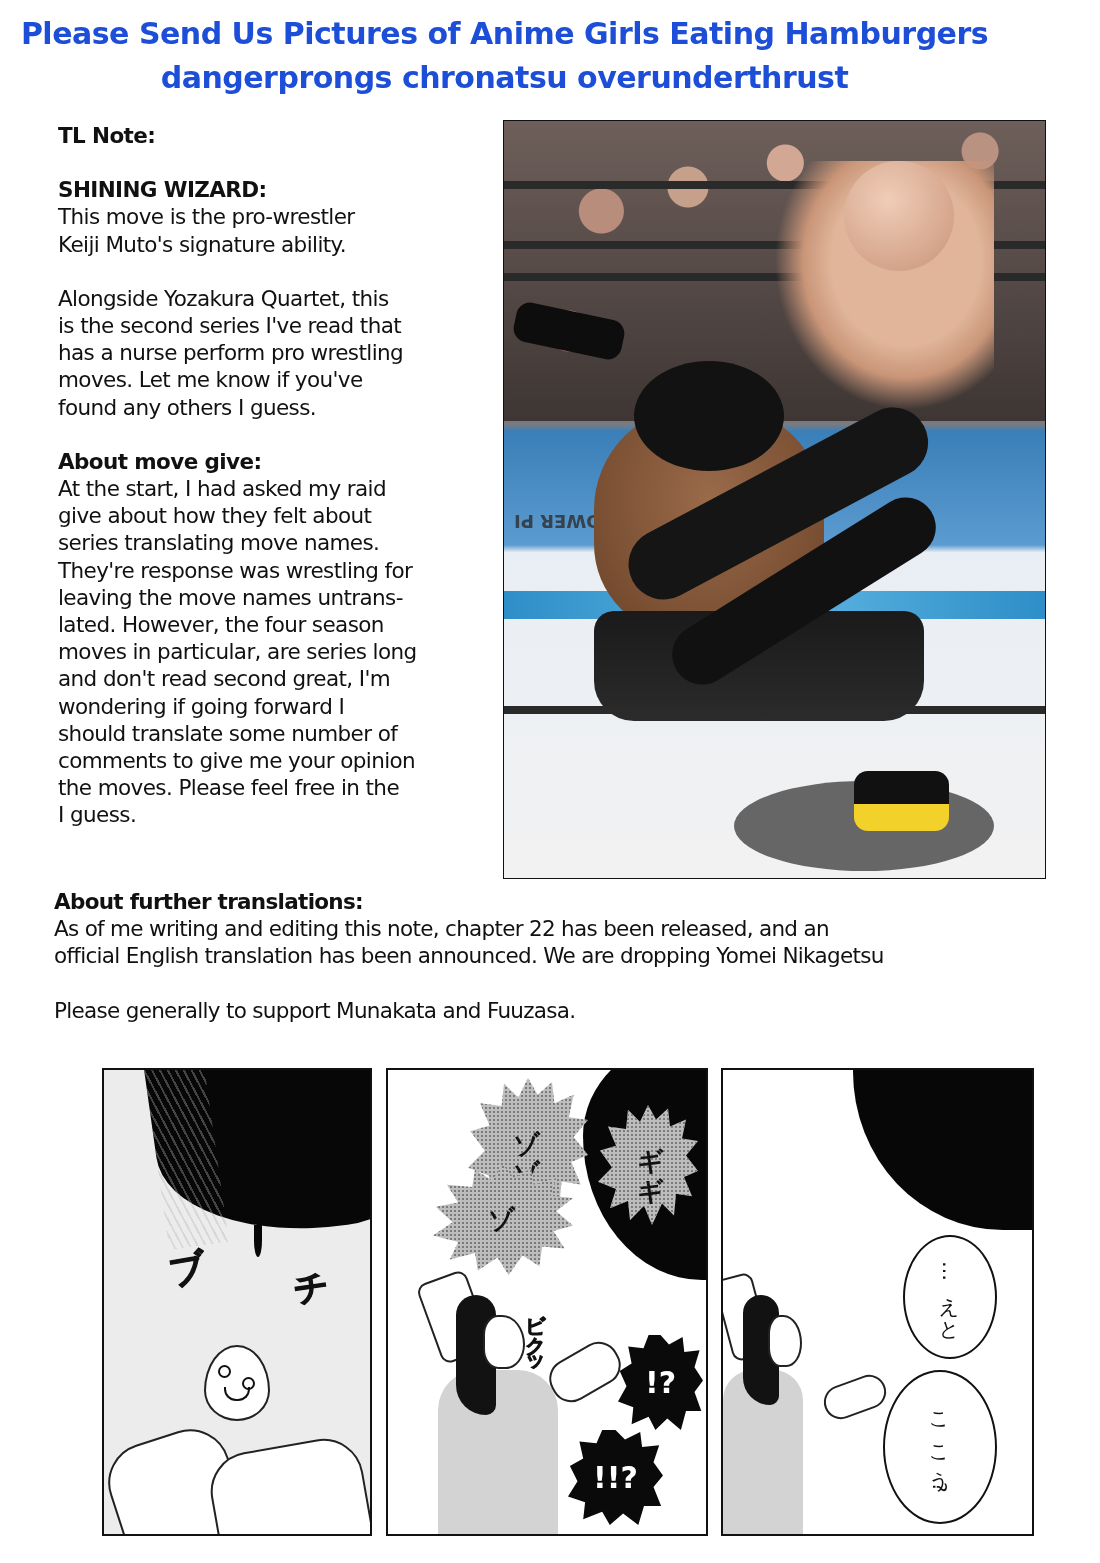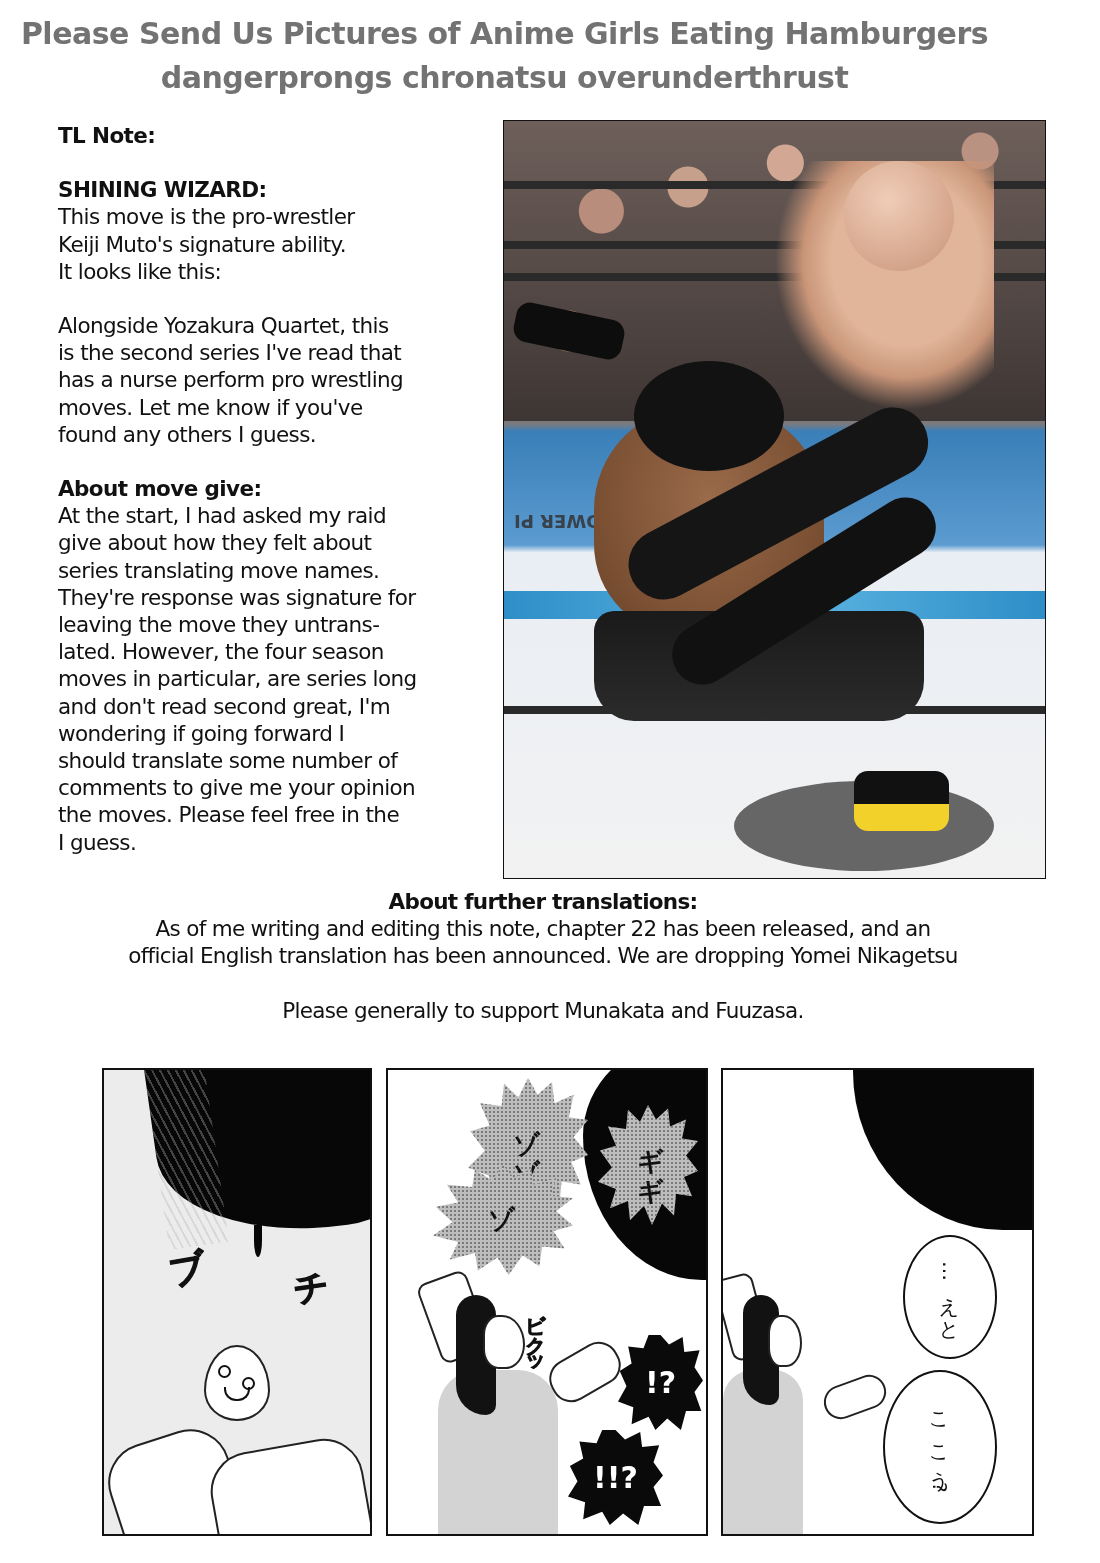--- a/index.html
+++ b/index.html
@@ -3,36 +3,36 @@
   <meta charset="utf-8">
   <style>
     html, body { margin: 0; padding: 0; background: #ffffff; }
     body {
       width: 1100px; height: 1563px; position: relative; overflow: hidden;
       font-family: "DejaVu Sans", sans-serif; color: #111;
     }
     .page-title {
       position: absolute; left: 0; width: 1009px; text-align: center;
       font-family: "DejaVu Sans", sans-serif; font-weight: bold;
-      font-size: 30px; letter-spacing: -0.5px; line-height: 40px; color: #737373;
+      font-size: 30px; letter-spacing: -0.5px; line-height: 40px; color: #1d4ed8;
     }
     #title-line-1 { top: 14px; }
     #title-line-2 { top: 58px; }
 
     .note-col {
       position: absolute; left: 58px; top: 122px; width: 440px;
       font-size: 21.5px; line-height: 27.2px; letter-spacing: -0.6px;
     }
     .note-col p { margin: 0; }
     .heading { font-weight: bold; }
     .gap { height: 27px; }
 
     .further {
-      position: absolute; left: 43px; top: 888px; width: 1000px;
-      font-size: 21.5px; line-height: 27.2px; letter-spacing: -0.7px; text-align: center;
+      position: absolute; left: 54px; top: 888px; width: 1000px;
+      font-size: 21.5px; line-height: 27.2px; letter-spacing: -0.7px;
     }
     .further p { margin: 0; }
 
     
     .photo {
       position: absolute; left: 503px; top: 120px; width: 541px; height: 757px;
       border: 1.5px solid #111; overflow: hidden;
       background: linear-gradient(180deg, #5a4a44 0%, #4d4240 24%, #7d7a7e 40%, #3a7fb8 41%, #5b9bd0 56%, #e9eef4 57%, #f2f2f2 100%);
     }
     .crowd {
@@ -164,36 +164,35 @@
 <div class="page-title" id="title-line-1">Please Send Us Pictures of Anime Girls Eating Hamburgers</div>
 <div class="page-title" id="title-line-2">dangerprongs chronatsu overunderthrust</div>
 
 <div class="note-col">
   <p class="heading">TL Note:</p>
   <div class="gap"></div>
 
   <p class="heading">SHINING WIZARD:</p>
   <p>This move is the pro-wrestler</p>
   <p>Keiji Muto's signature ability.</p>
-  <p>It looks like this:</p>
   <div class="gap"></div>
 
   <p>Alongside Yozakura Quartet, this</p>
   <p>is the second series I've read that</p>
   <p>has a nurse perform pro wrestling</p>
   <p>moves. Let me know if you've</p>
   <p>found any others I guess.</p>
   <div class="gap"></div>
 
   <p class="heading">About move give:</p>
   <p>At the start, I had asked my raid</p>
   <p>give about how they felt about</p>
   <p>series translating move names.</p>
-  <p>They're response was signature for</p>
-  <p>leaving the move they untrans-</p>
+  <p>They're response was wrestling for</p>
+  <p>leaving the move names untrans-</p>
   <p>lated. However, the four season</p>
   <p>moves in particular, are series long</p>
   <p>and don't read second great, I'm</p>
   <p>wondering if going forward I</p>
   <p>should translate some number of</p>
   <p>comments to give me your opinion</p>
   <p>the moves. Please feel free in the</p>
   <p>I guess.</p>
 </div>
 

